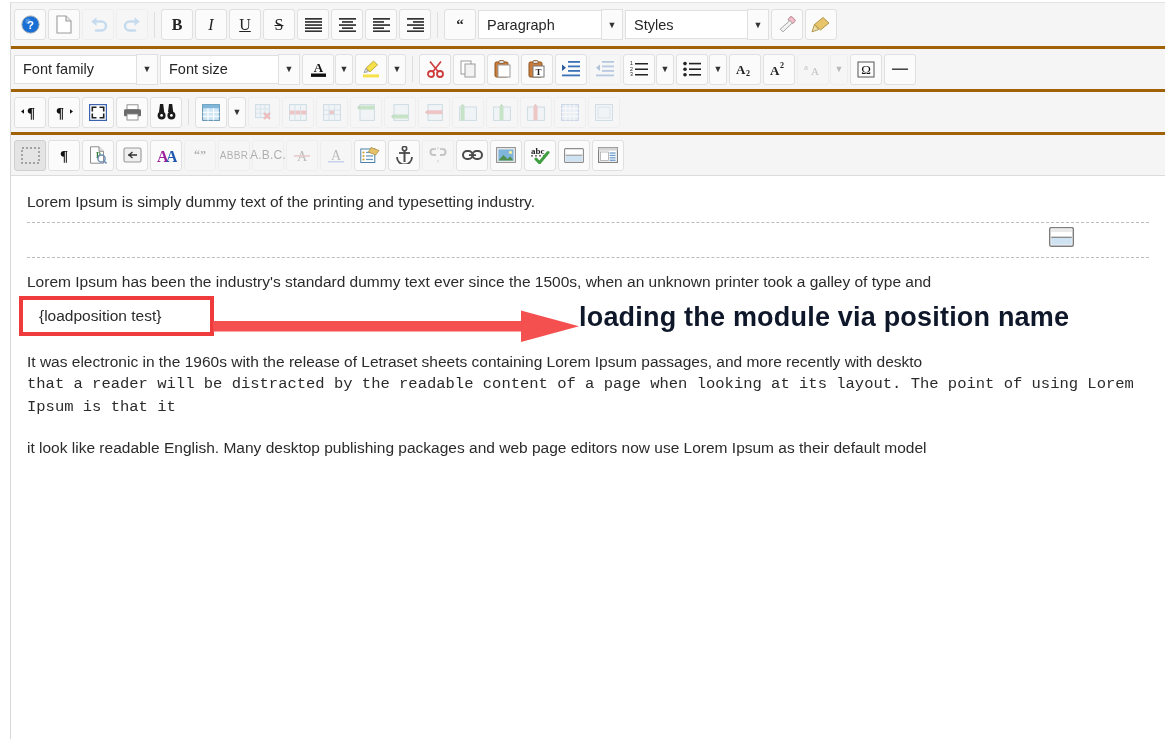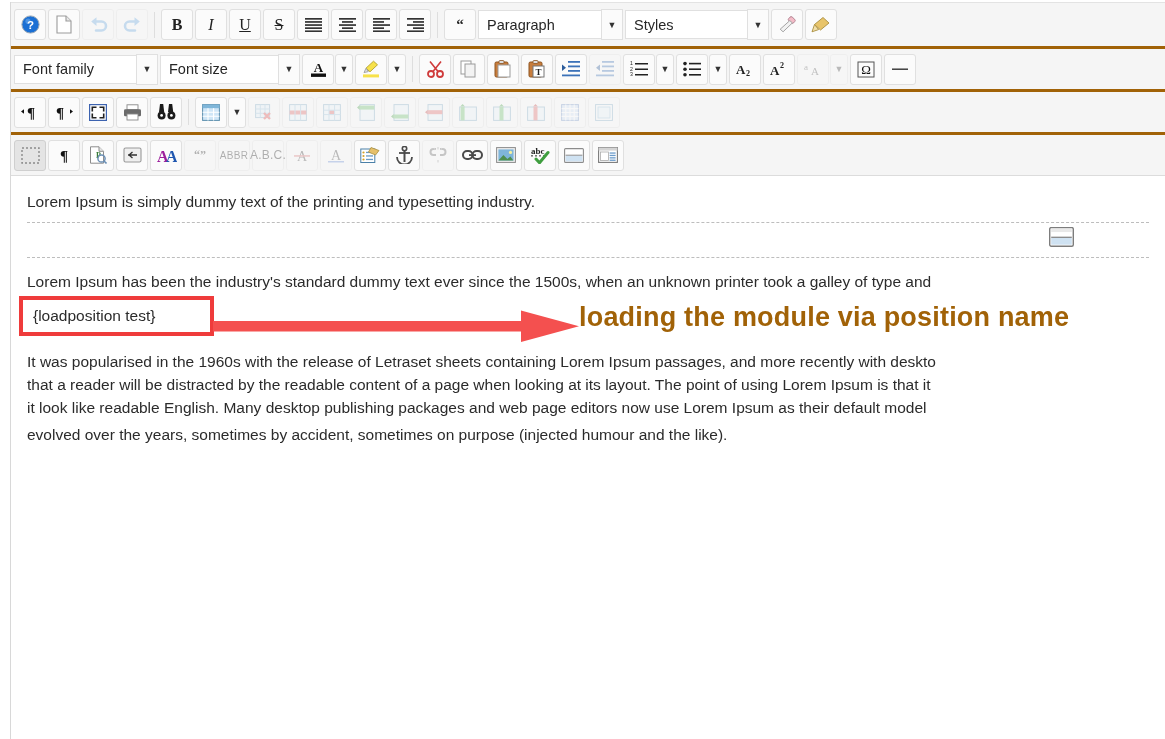--- a/index.html
+++ b/index.html
@@ -104,33 +104,33 @@
   }
   .readmore .pbicon{
     position:absolute;left:1022px;top:50%;transform:translateY(-50%);
   }
   
   .lp-wrap{position:relative;margin:6px 0 16px 0;height:34px;}
   .lp-box{
     position:absolute;left:-8px;top:-4px;
     border:4px solid #ef3b3b;
     background:#ffffff;
-    padding:3px 10px 3px 10px;
+    padding:3px 10px 3px 16px;
     font-size:15.5px;
     color:#2b2b2b;
     box-sizing:border-box;
     width:195px;height:40px;
     display:flex;align-items:center;
   }
   .annot-arrow{
     position:absolute;left:186px;top:8px;
   }
   .annot-text{
     position:absolute;left:552px;top:-3px;
-    color:#a16207;
+    color:#0f172a;
     font-size:27px;
     font-weight:bold;
     white-space:nowrap;
     letter-spacing:.2px;
   }
 </style>
 </head>
 <body>
 
 <div id="editor">
@@ -680,18 +680,17 @@
       </div>
       <span class="annot-arrow">
         <svg width="368" height="36" viewBox="0 0 368 36">
           <rect x="0" y="13" width="320" height="10.5" fill="#f4504f"></rect>
           <path d="M308 2.5L366 18.3 308 34z" fill="#f4504f"></path>
         </svg>
       </span>
       <span class="annot-text">loading the module via position name</span>
     </div>
 
-    <p class="wrapok" style="margin-bottom:0;">It was popularised in the 1960s with the release of Letraset sheets containing Lorem Ipsum passages, and more recently with deskto</p>
-    <p class="wrapok" style="margin-bottom:0;">that a reader will be distracted by the readable content of a page when looking at its layout. The point of using Lorem Ipsum is that it</p>
+    <p class="wrapok" style="margin-bottom:0;">It was electronic in the 1960s with the release of Letraset sheets containing Lorem Ipsum passages, and more recently with deskto</p>
+    <p class="wrapok" style="margin-bottom:17px;font-family:Liberation Mono, monospace;">that a reader will be distracted by the readable content of a page when looking at its layout. The point of using Lorem Ipsum is that it</p>
     <p class="wrapok" style="margin-bottom:4px;">it look like readable English. Many desktop publishing packages and web page editors now use Lorem Ipsum as their default model</p>
-    <p class="wrapok">evolved over the years, sometimes by accident, sometimes on purpose (injected humour and the like).</p>
   </div>
 </div>
 
 </body></html>

